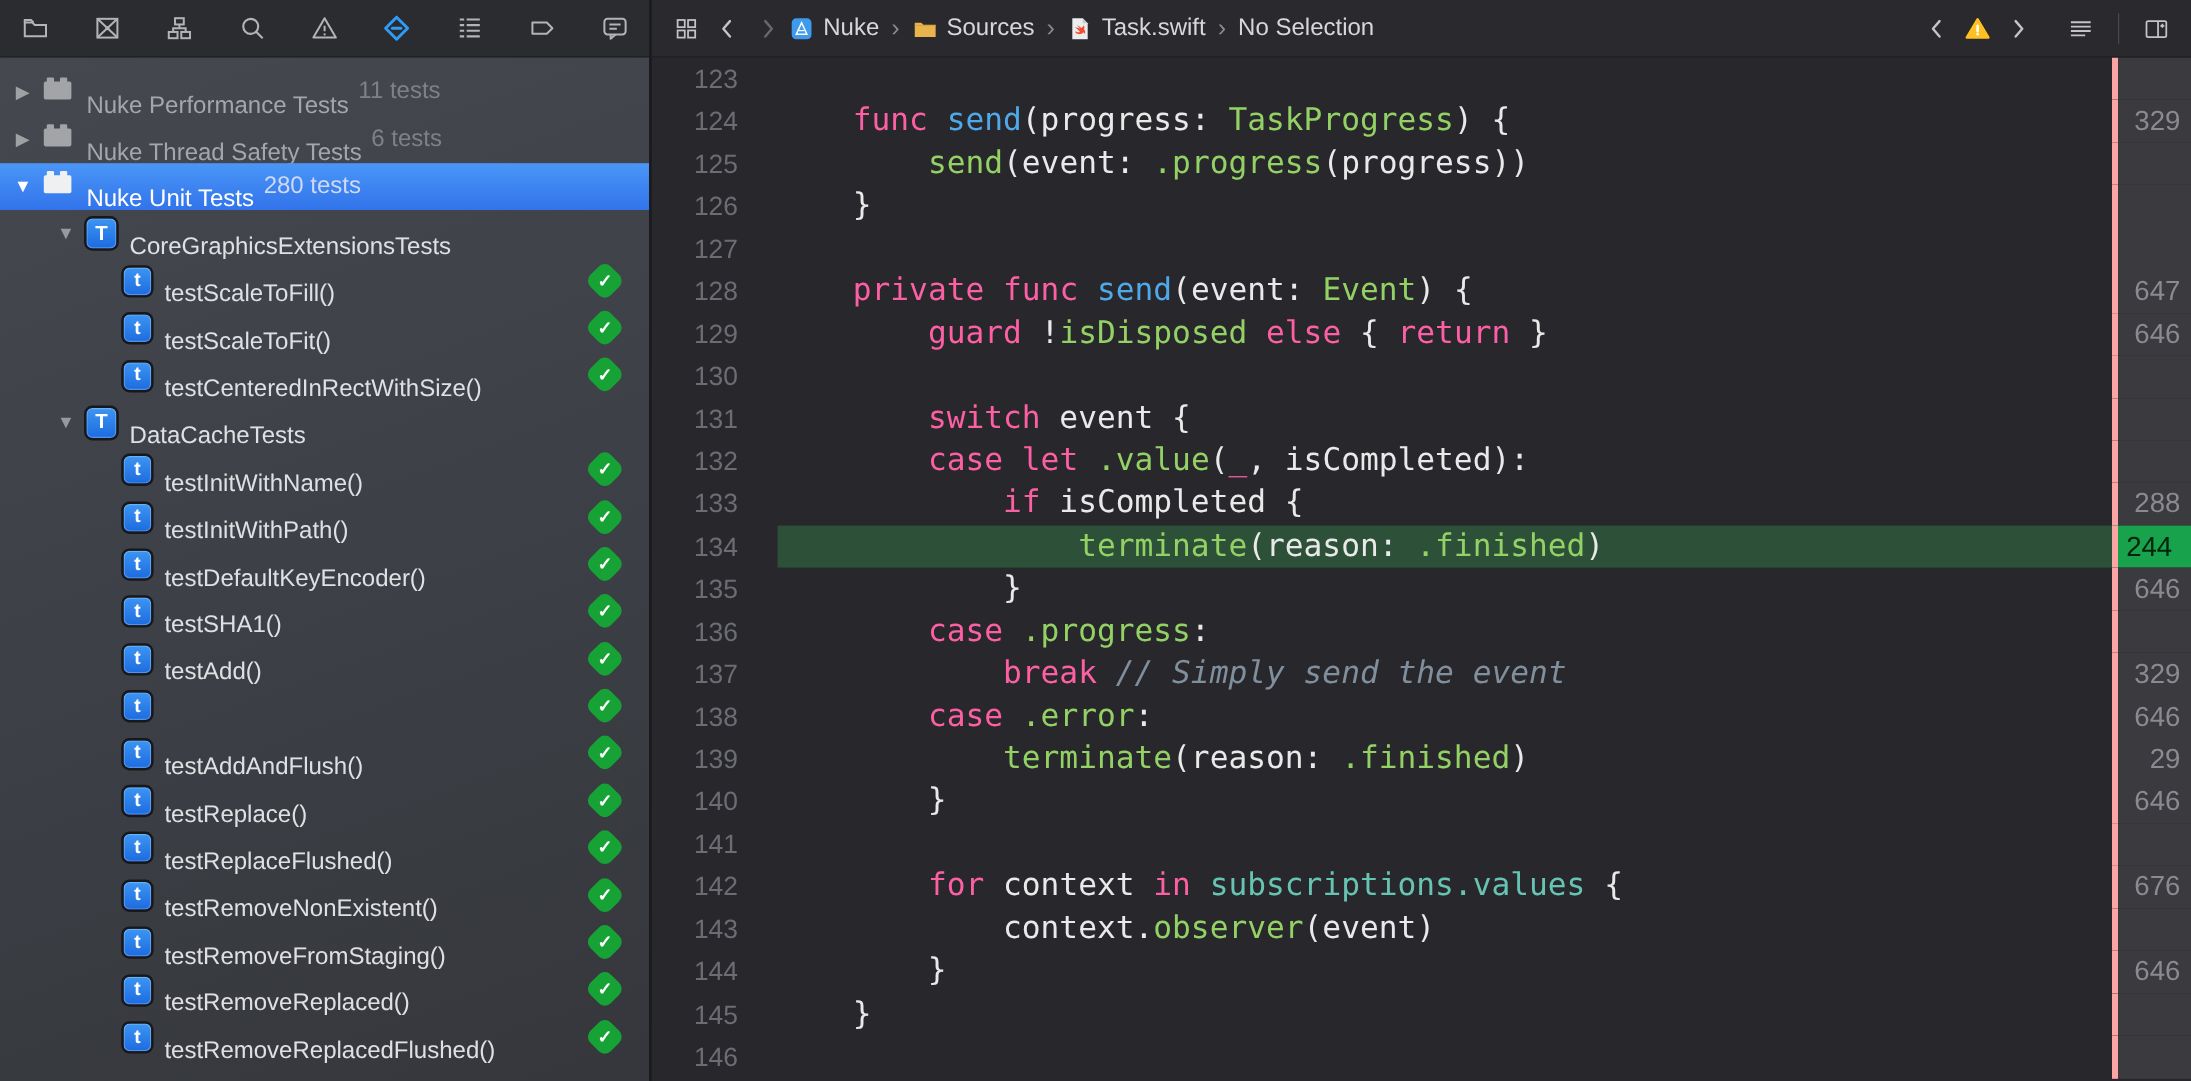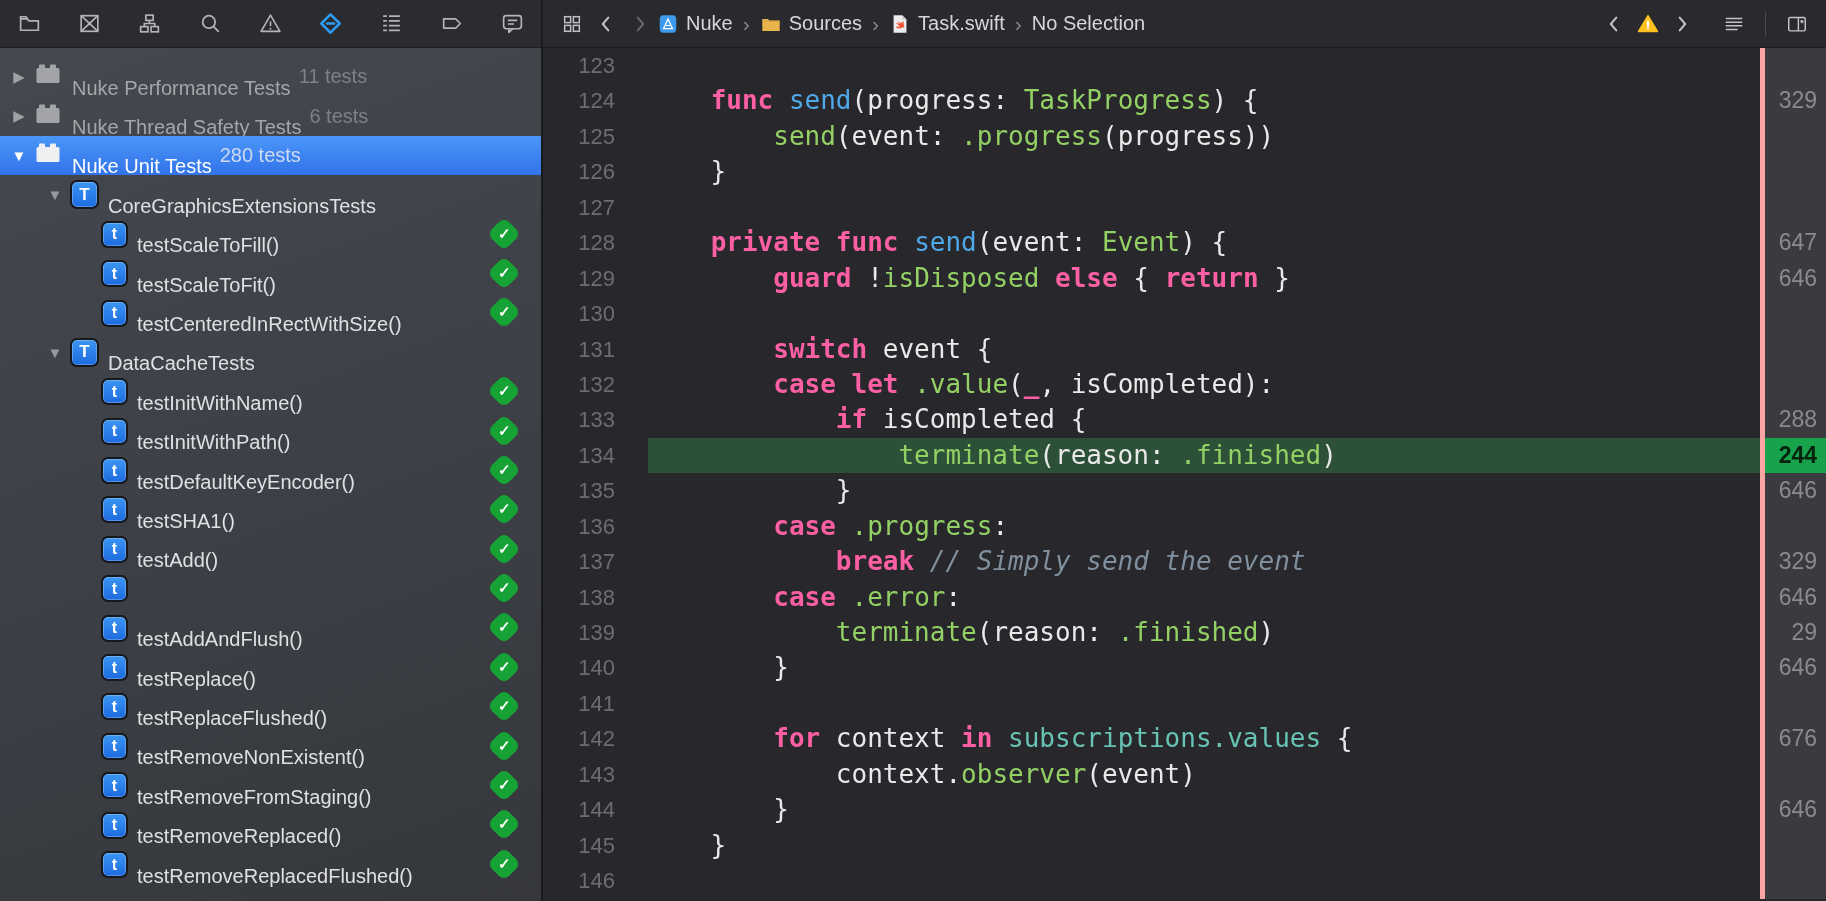--- a/index.html
+++ b/index.html
@@ -52,22 +52,22 @@
     border-left:2px solid #1A1A1D;box-sizing:border-box;overflow:hidden;}
   .line{position:relative;height:35.45px;font-family:"DejaVu Sans Mono","Liberation Mono",monospace;
     font-size:26px;line-height:35.45px;white-space:pre;}
   .num{position:absolute;left:0;top:0;width:72px;text-align:right;color:var(--linenum);
     font-family:"Liberation Sans",sans-serif;font-size:22px;}
   .codetxt{position:absolute;left:105px;top:0;z-index:2;color:var(--c-p);}
   .band{position:absolute;left:105px;right:66px;top:0;height:100%;background:var(--hlband);z-index:1;}
   .cov{position:absolute;right:0;top:0;width:66px;height:100%;background:var(--ribbonbg);
     box-sizing:border-box;padding-right:9px;text-align:right;color:var(--ribbontext);
     font-family:"Liberation Sans",sans-serif;font-size:23px;z-index:3;border-left:5px solid #fca5a5;}
-  .line.hl .cov{background:var(--hlcov);color:#03230D;font-weight:700;}
-  .tk-kw{color:var(--c-kw);font-weight:700;}
+  .line.hl .cov{background:var(--hlcov);color:#03230D;font-weight:400;text-align:center;}
+  .tk-kw{color:var(--c-kw);font-weight:400;}
   .tk-fn{color:var(--c-fn);}
   .tk-g{color:var(--c-g);margin-top:25px;}
   .tk-t{color:var(--c-t);}
   .tk-c{color:var(--c-c);font-style:italic;}
   .tk-p{color:var(--c-p);}
 </style>
 </head>
 <body>
 
 <div id="app" style="--accent: #2E9BF5; --editorbg: #28282C; --ribbonbg: #3A3A3F; --ribbontext: #8A8A90; --linenum: #6C6D73; --hlband: #2D5038; --hlcov: #17A24B; --testpass: #17A235; --warning: #FFC122; --selection: #3B78E7; --c-kw: #FC5FA3; --c-fn: #4FA8E8; --c-g: #93D165; --c-t: #67C3B3; --c-c: #808F9D; --c-p: #E9E9EA;">

